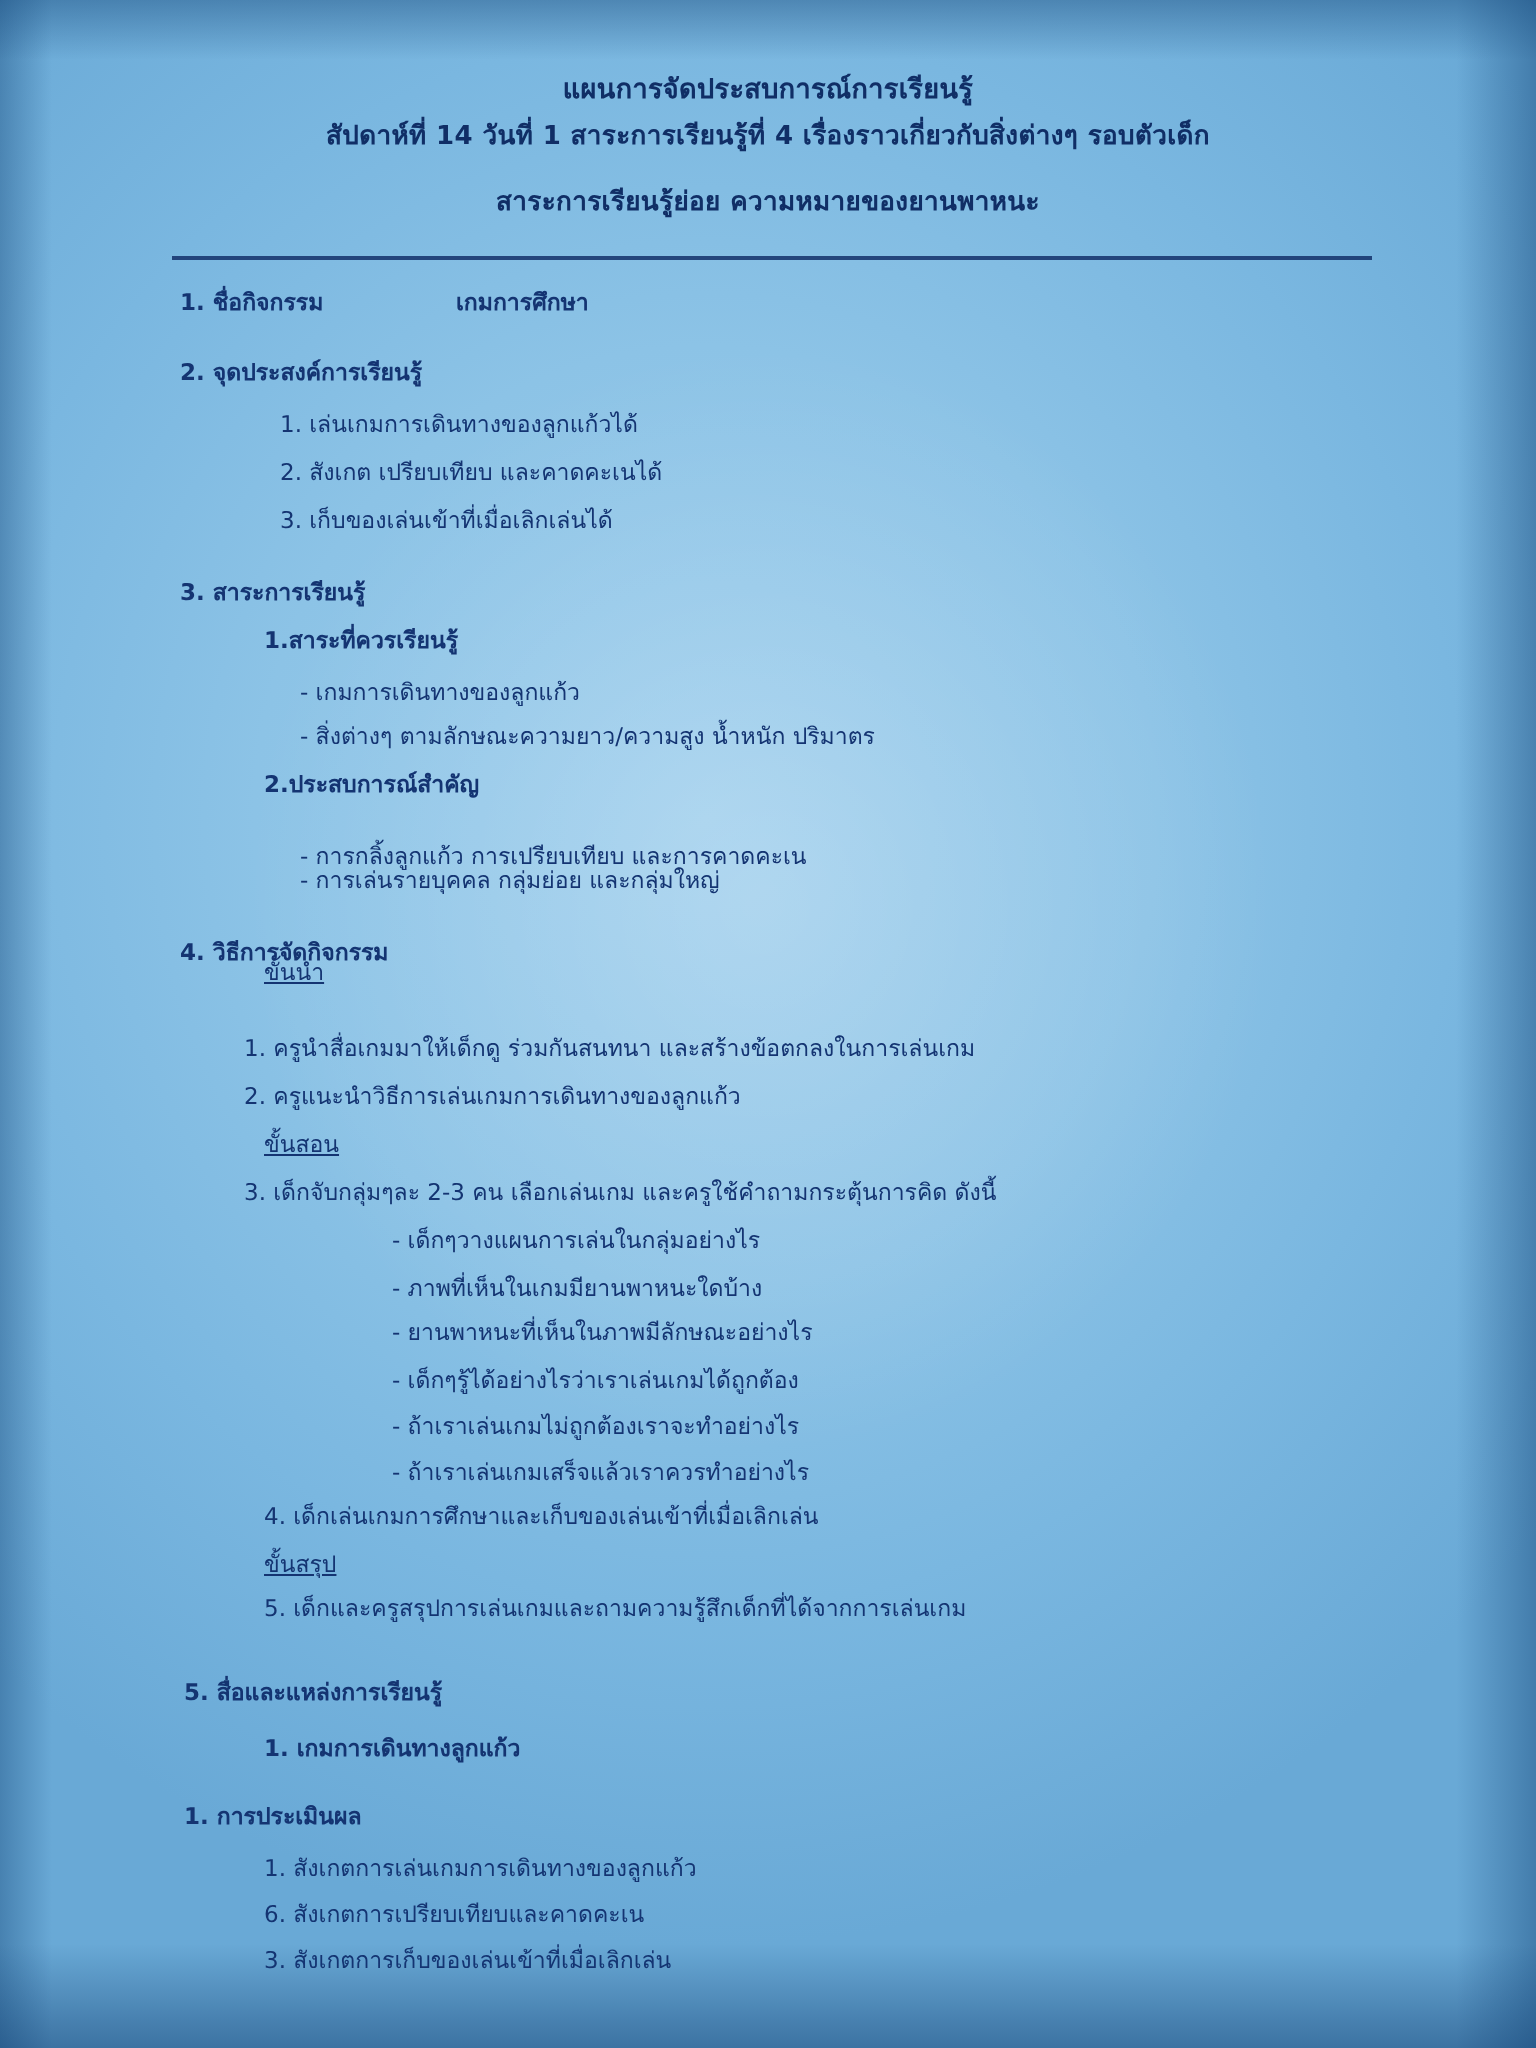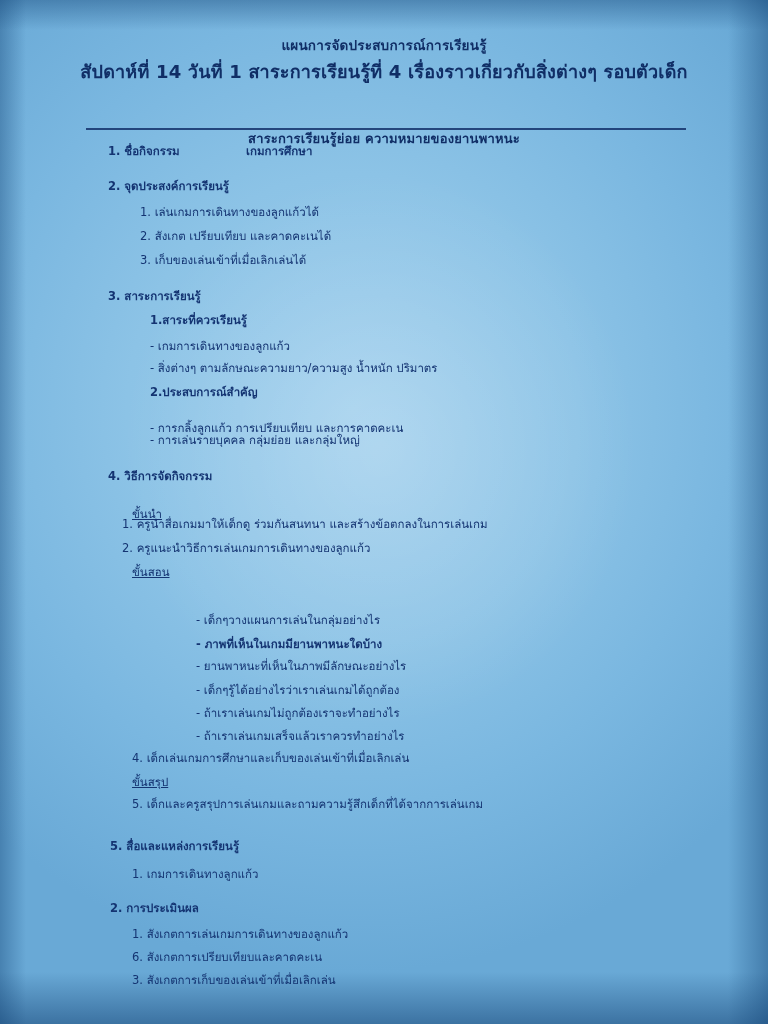--- a/index.html
+++ b/index.html
@@ -60,39 +60,39 @@
   }
   .ttl {
     position: absolute;
     width: 768px;
     text-align: center;
     font-weight: bold;
     color: #102e66;
     letter-spacing: 0.2px;
   }
   #title1 { top: 38px; font-size: 13.5px; }
-  #title2 { top: 62px; font-size: 18px; }
-  #title3 { top: 95px; font-size: 13px; margin-top: 37px; }
+  #title2 { top: 62px; font-size: 13px; }
+  #title3 { top: 95px; font-size: 13px; }
 
   #rule {
     position: absolute;
     left: 86px;
     top: 128px;
     width: 600px;
     height: 2px;
     background: #13306a;
     opacity: 0.85;
   }
 
   .ln {
     position: absolute;
     white-space: nowrap;
     color: #143472;
   }
-  .b { font-weight: bold; margin-left: 18px; }
+  .b { font-weight: bold; }
   .u { text-decoration: underline; }
 </style>
 </head>
 <body>
 
 <div id="sheet">
   <div class="shade" id="glowCenter"></div>
   <div class="shade" id="edgeLeft"></div>
   <div class="shade" id="edgeRight"></div>
   <div class="shade" id="edgeTop"></div>
@@ -117,35 +117,36 @@
 
   <div class="ln b" style="left:90px; top:290px;">3. สาระการเรียนรู้</div>
   <div class="ln b" style="left:132px; top:314px;">1.สาระที่ควรเรียนรู้</div>
   <div class="ln" style="left:150px; top:340px;">- เกมการเดินทางของลูกแก้ว</div>
   <div class="ln" style="left:150px; top:362px;">- สิ่งต่างๆ ตามลักษณะความยาว/ความสูง น้ำหนัก ปริมาตร</div>
   <div class="ln b" style="left:132px; top:386px;">2.ประสบการณ์สำคัญ</div>
   <div class="ln" style="left:150px; top:410px;margin-top:12px;">- การกลิ้งลูกแก้ว การเปรียบเทียบ และการคาดคะเน</div>
   <div class="ln" style="left:150px; top:434px;">- การเล่นรายบุคคล กลุ่มย่อย และกลุ่มใหญ่</div>
 
   <div class="ln b" style="left:90px; top:470px;">4. วิธีการจัดกิจกรรม</div>
-  <div class="ln u" style="left:132px; top:508px;">ขั้นนำ</div>
+  <div class="ln u" style="left:132px; top:480px;">ขั้นนำ</div>
   <div class="ln" style="left:122px; top:518px;">1.   ครูนำสื่อเกมมาให้เด็กดู ร่วมกันสนทนา และสร้างข้อตกลงในการเล่นเกม</div>
   <div class="ln" style="left:122px; top:542px;">2.   ครูแนะนำวิธีการเล่นเกมการเดินทางของลูกแก้ว</div>
   <div class="ln u" style="left:132px; top:566px;">ขั้นสอน</div>
+  <div class="ln" style="left:122px; top:590px;">3. เด็กจับกลุ่มๆละ  2-3  คน  เลือกเล่นเกม  และครูใช้คำถามกระตุ้นการคิด ดังนี้</div>
   <div class="ln" style="left:196px; top:614px;">- เด็กๆวางแผนการเล่นในกลุ่มอย่างไร</div>
-  <div class="ln" style="left:196px; top:638px;font-weight:bold;">- ภาพที่เห็นในเกมมียานพาหนะใดบ้าง</div>
+  <div class="ln" style="left:196px; top:638px;">- ภาพที่เห็นในเกมมียานพาหนะใดบ้าง</div>
   <div class="ln" style="left:196px; top:660px;">- ยานพาหนะที่เห็นในภาพมีลักษณะอย่างไร</div>
   <div class="ln" style="left:196px; top:684px;">- เด็กๆรู้ได้อย่างไรว่าเราเล่นเกมได้ถูกต้อง</div>
   <div class="ln" style="left:196px; top:707px;">- ถ้าเราเล่นเกมไม่ถูกต้องเราจะทำอย่างไร</div>
   <div class="ln" style="left:196px; top:730px;">- ถ้าเราเล่นเกมเสร็จแล้วเราควรทำอย่างไร</div>
   <div class="ln" style="left:132px; top:752px;">4. เด็กเล่นเกมการศึกษาและเก็บของเล่นเข้าที่เมื่อเลิกเล่น</div>
   <div class="ln u" style="left:132px; top:776px;">ขั้นสรุป</div>
   <div class="ln" style="left:132px; top:798px;">5. เด็กและครูสรุปการเล่นเกมและถามความรู้สึกเด็กที่ได้จากการเล่นเกม</div>
 
   <div class="ln b" style="left:92px; top:840px;">5. สื่อและแหล่งการเรียนรู้</div>
-  <div class="ln" style="left:132px; top:868px;">1. เกมการเดินทางลูกแก้ว</div>
+  <div class="ln" style="left:132px; top:868px;font-weight:bold;">1. เกมการเดินทางลูกแก้ว</div>
 
-  <div class="ln b" style="left:92px; top:902px;">2. การประเมินผล</div>
+  <div class="ln b" style="left:92px; top:902px;">1. การประเมินผล</div>
   <div class="ln" style="left:132px; top:928px;">1. สังเกตการเล่นเกมการเดินทางของลูกแก้ว</div>
   <div class="ln" style="left:132px; top:951px;">6. สังเกตการเปรียบเทียบและคาดคะเน</div>
   <div class="ln" style="left:132px; top:974px;">3. สังเกตการเก็บของเล่นเข้าที่เมื่อเลิกเล่น</div>
 
 </div>
 
 </body></html>

